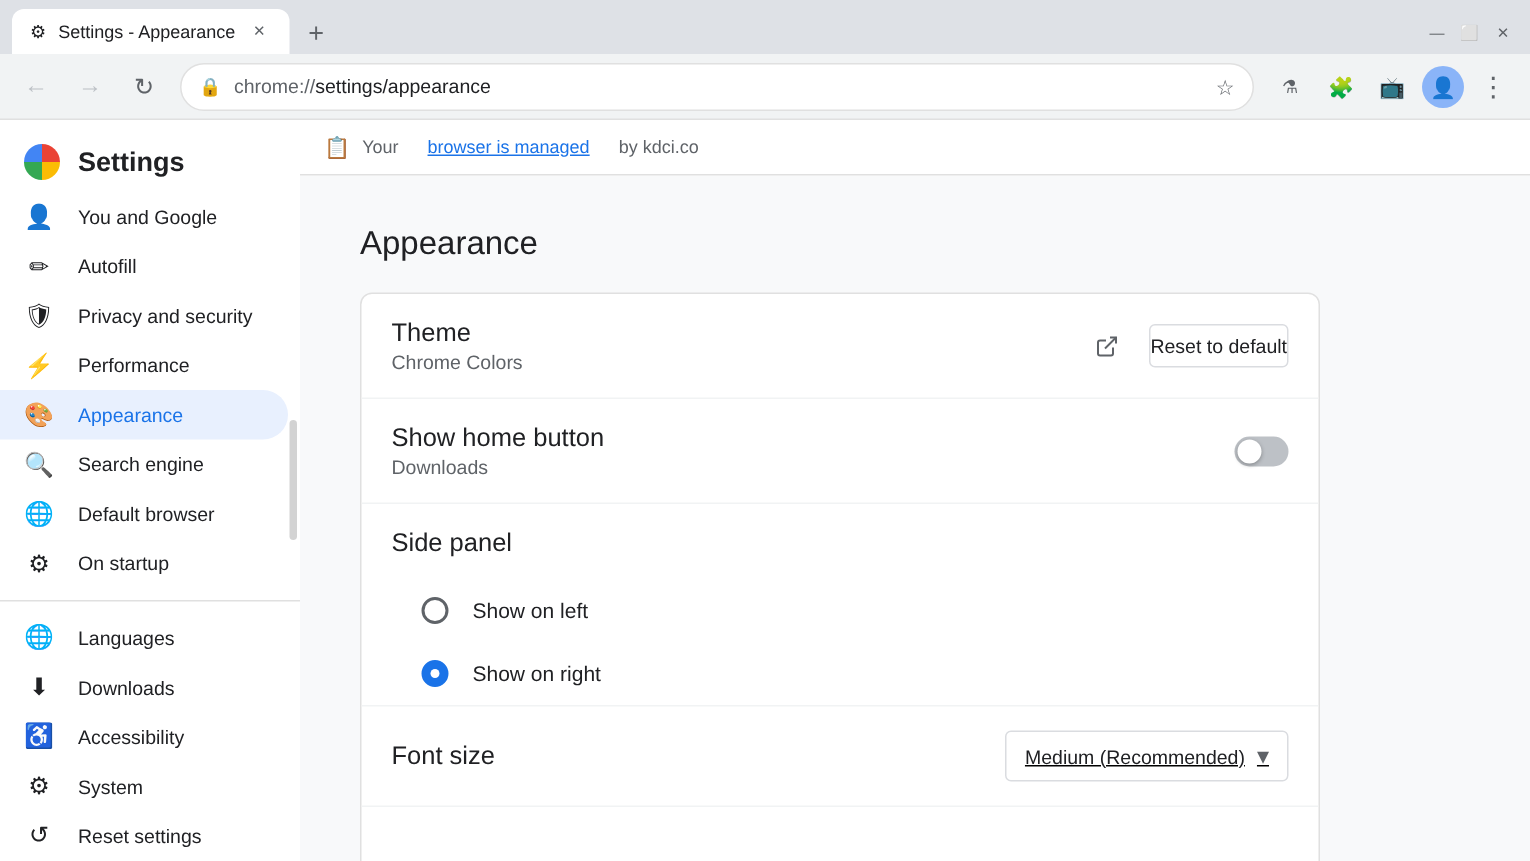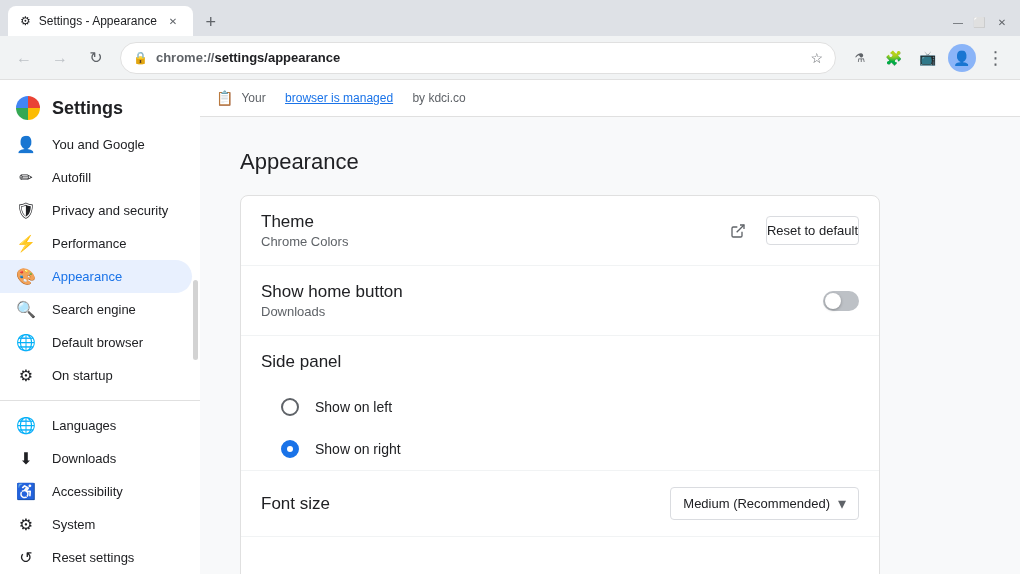--- a/index.html
+++ b/index.html
@@ -11,21 +11,21 @@
     .tab-bar { background: #dee1e6; height: 36px; display: flex; align-items: flex-end; padding: 0 8px; gap: 4px; }
     .tab { background: #fff; height: 30px; border-radius: 8px 8px 0 0; display: flex; align-items: center; padding: 0 12px; gap: 8px; min-width: 160px; max-width: 240px; font-size: 12px; color: #202124; }
     .tab .tab-close { margin-left: auto; width: 16px; height: 16px; border-radius: 50%; display: flex; align-items: center; justify-content: center; cursor: pointer; font-size: 10px; color: #5f6368; }
     .new-tab-btn { width: 28px; height: 28px; border-radius: 50%; display: flex; align-items: center; justify-content: center; cursor: pointer; color: #5f6368; font-size: 18px; }
 
     .nav-bar { background: #f1f3f4; height: 44px; display: flex; align-items: center; padding: 0 8px; gap: 4px; border-bottom: 1px solid #e0e0e0; }
     .nav-btn { width: 32px; height: 32px; border-radius: 50%; display: flex; align-items: center; justify-content: center; cursor: pointer; color: #5f6368; font-size: 16px; }
     .nav-btn.disabled { color: #bdc1c6; cursor: default; }
     .address-bar { flex: 1; height: 32px; background: #fff; border: 1px solid #e0e0e0; border-radius: 16px; display: flex; align-items: center; padding: 0 12px; gap: 8px; margin: 0 4px; }
     .address-bar .lock-icon { color: #5f6368; font-size: 12px; }
-    .address-bar .url-text { font-size: 13px; color: #202124; flex: 1; font-weight: bold; }
+    .address-bar .url-text { font-size: 13px; color: #202124; flex: 1; }
     .nav-right { display: flex; align-items: center; gap: 2px; }
 
     
     .content-area { display: flex; flex: 1; overflow: hidden; }
 
     
     .sidebar { width: 200px; background: #fff; display: flex; flex-direction: column; overflow-y: auto; border-right: none; flex-shrink: 0; }
     .sidebar-header { padding: 16px 16px 8px 16px; display: flex; align-items: center; gap: 12px; }
     .chrome-logo { width: 24px; height: 24px; border-radius: 50%; background: conic-gradient(#ea4335 0deg 90deg, #fbbc04 90deg 180deg, #34a853 180deg 270deg, #4285f4 270deg 360deg); flex-shrink: 0; }
     .sidebar-title { font-size: 18px; color: #202124; font-weight: 700; }
@@ -70,21 +70,21 @@
 
     
     .radio-row { display: flex; align-items: center; gap: 16px; padding: 8px 20px; }
     .radio-btn { width: 18px; height: 18px; border-radius: 50%; border: 2px solid #1a73e8; display: flex; align-items: center; justify-content: center; flex-shrink: 0; cursor: pointer; }
     .radio-btn.selected { background: #1a73e8; }
     .radio-btn.selected::after { content: ''; width: 6px; height: 6px; border-radius: 50%; background: #fff; }
     .radio-btn.unselected { border: 2px solid #5f6368; }
     .radio-label { font-size: 14px; color: #202124; cursor: pointer; }
 
     
-    .dropdown { display: flex; align-items: center; gap: 8px; border: 1px solid #dadce0; border-radius: 4px; padding: 6px 12px; background: #fff; cursor: pointer; min-width: 180px; justify-content: flex-start; }
+    .dropdown { display: flex; align-items: center; gap: 8px; border: 1px solid #dadce0; border-radius: 4px; padding: 6px 12px; background: #fff; cursor: pointer; min-width: 180px; justify-content: flex-start; text-decoration: underline; }
     .dropdown-text { font-size: 13px; color: #202124; }
     .dropdown-arrow { font-size: 16px; color: #5f6368; }
 
     
     .main-content::-webkit-scrollbar { width: 8px; }
     .main-content::-webkit-scrollbar-track { background: transparent; }
     .main-content::-webkit-scrollbar-thumb { background: #c0c0c0; border-radius: 4px; }
 
     .sidebar::-webkit-scrollbar { width: 0; }
     .avatar-circle { width: 28px; height: 28px; border-radius: 50%; background: #8ab4f8; display: flex; align-items: center; justify-content: center; font-size: 12px; color: #202124; cursor: pointer; overflow: hidden; }

